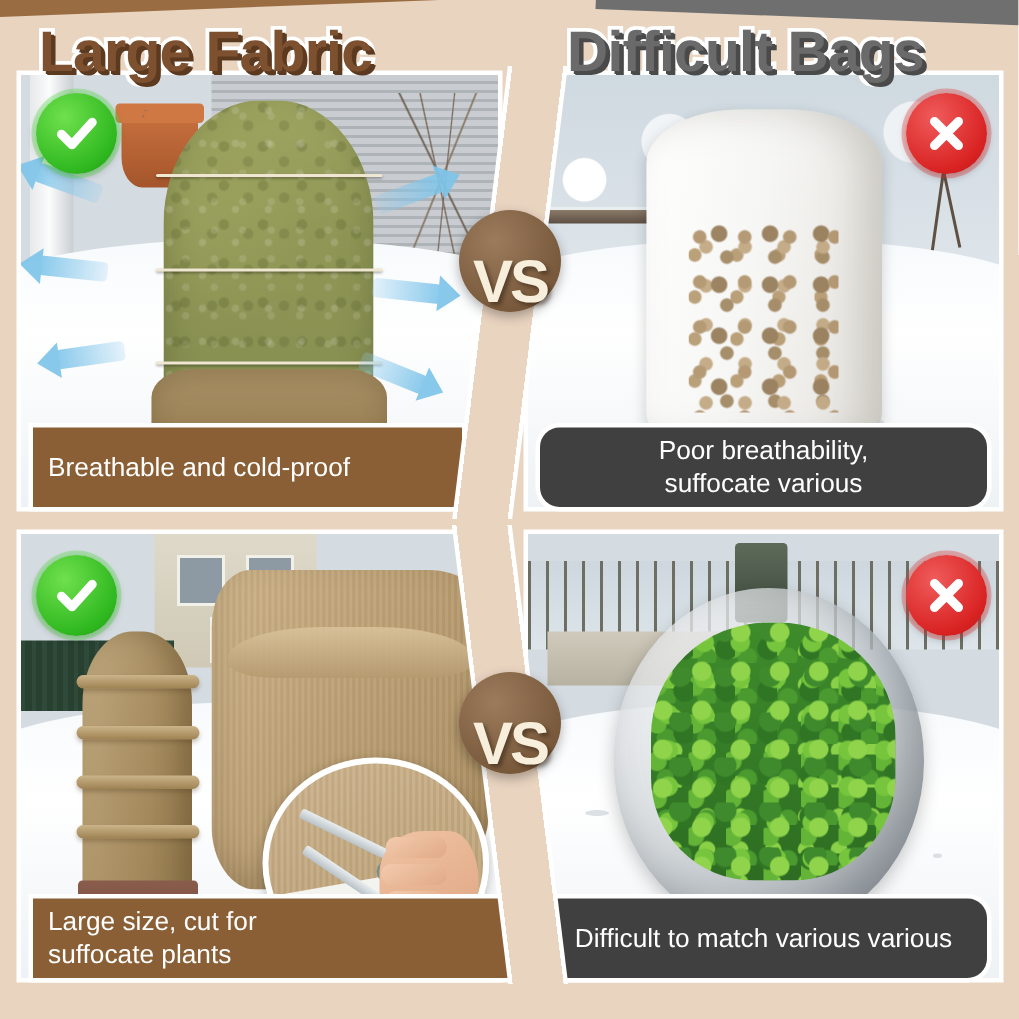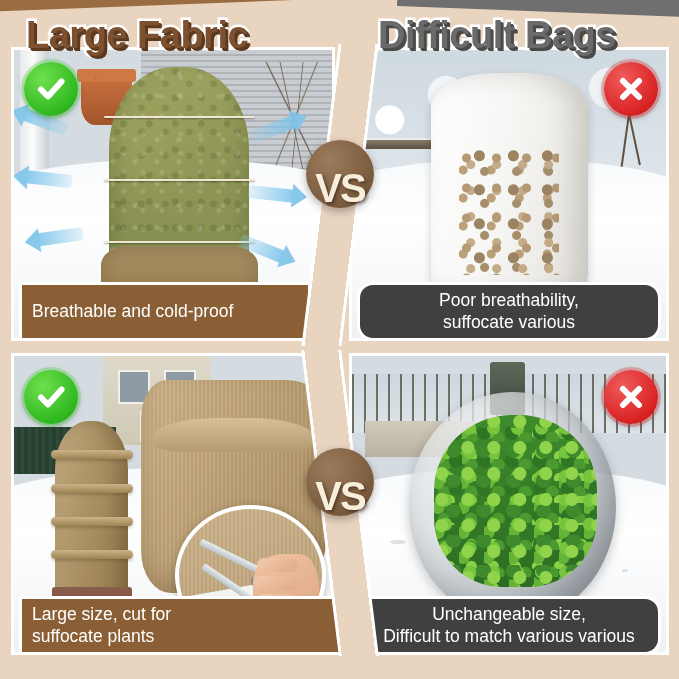--- a/index.html
+++ b/index.html
@@ -777,17 +777,16 @@
   </div>
   <div class="caption caption-gray cap-tr">
     <span>Poor breathability,</span>
     <span>suffocate various</span>
   </div>
   <div class="caption caption-brown cap-bl">
     <span>Large size, cut for</span>
     <span>suffocate plants</span>
   </div>
   <div class="caption caption-gray cap-br">
-    <span>Unchangeable size,</span>
     <span>Difficult to match various various</span>
   </div>
 
 </div>
 
 </body></html>

